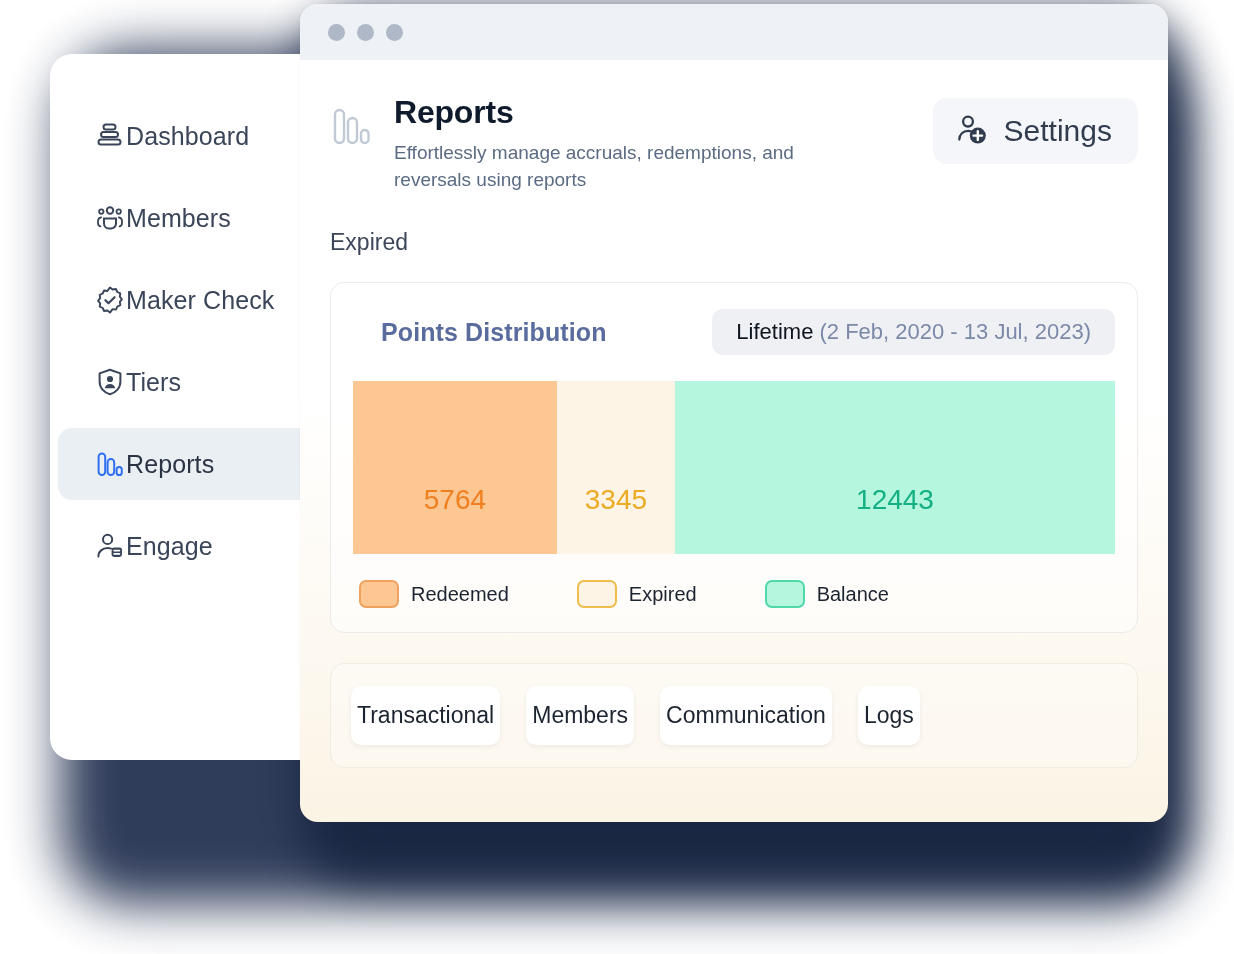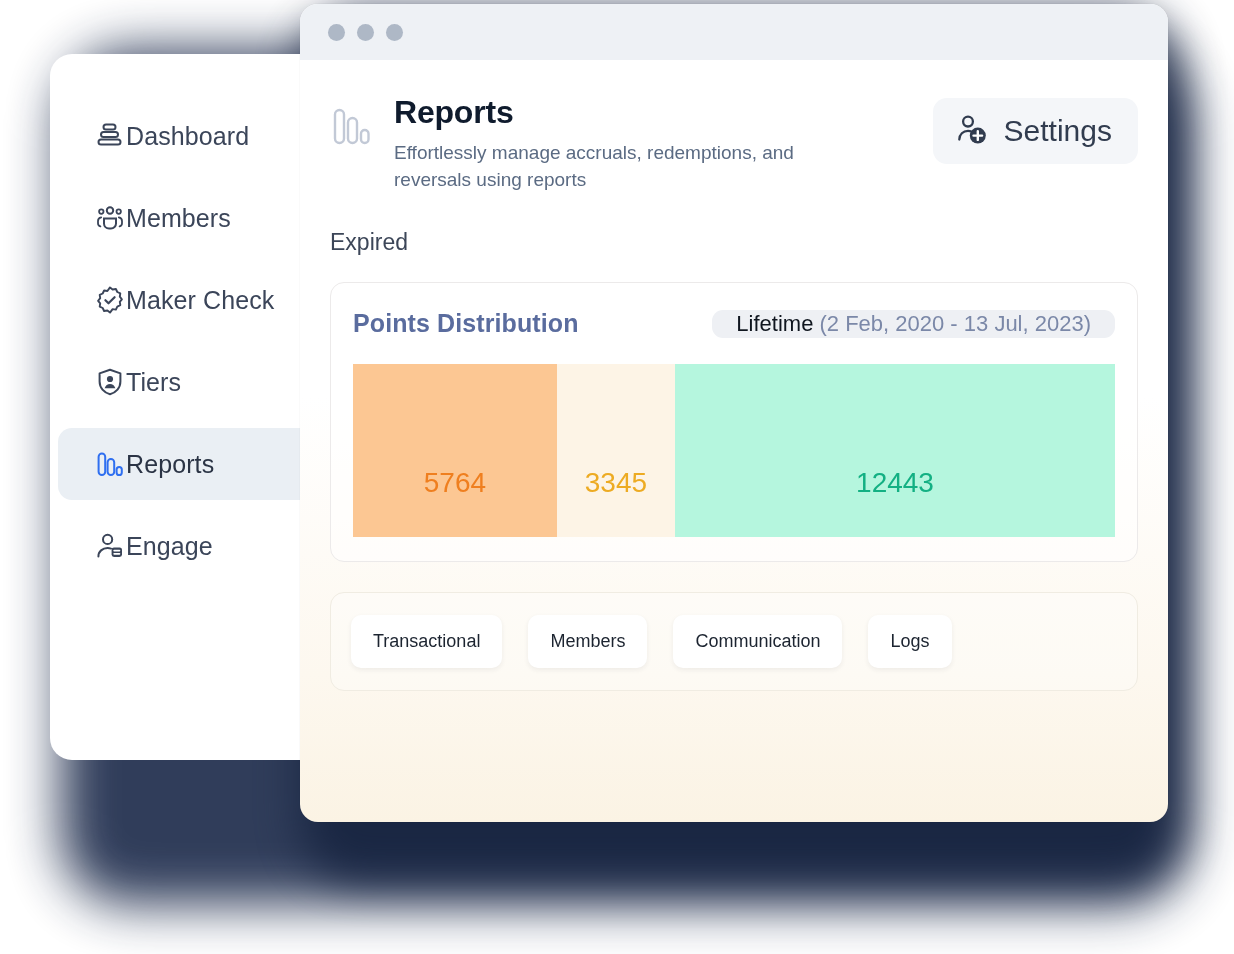--- a/index.html
+++ b/index.html
@@ -172,32 +172,33 @@
     margin-top: 26px;
     border: 1px solid #eceaea;
     border-radius: 14px;
     background: rgba(255,255,255,0.55);
     padding: 26px 22px 24px 22px;
   }
   .chart-head {
     display: flex;
     align-items: center;
     gap: 24px;
+    margin-left: 28px;
   }
   .chart-title {
     font-size: 25px;
     font-weight: bold;
     color: #5a6c9e;
     letter-spacing: 0.1px;
   }
   .range-pill {
     margin-left: auto;
     background: #eef0f4;
     border-radius: 11px;
-    padding: 1px 24px;
+    padding: 10px 24px;
     font-size: 22px;
     white-space: nowrap;
     cursor: pointer;
     text-align: center;
   }
   .range-pill .range-main { color: #10161f; }
   .range-pill .range-dates { color: #7b88a8; }
 
   .bars {
     display: flex;
@@ -245,22 +246,22 @@
     border: 1px solid #f0ece2;
     border-radius: 14px;
     padding: 22px 20px;
     display: flex;
     gap: 26px;
     background: rgba(255,255,255,0.32);
   }
   .tab-chip {
     background: #ffffff;
     border-radius: 10px;
-    padding: 16px 22px;
-    font-size: 18px;
+    padding: 16px 6px;
+    font-size: 23px;
     color: #1c2430;
     box-shadow: 0 2px 5px rgba(40,40,60,0.07);
     white-space: nowrap;
     cursor: pointer;
     border: none;
     font-family: inherit;
   }
 </style>
 </head>
 <body>
@@ -389,20 +390,34 @@
               <span class="bar-value" style="color: rgb(239, 127, 31);">5764</span>
             </div>
             <div class="bar" style="width: 15.5206%; background: rgb(253, 244, 230);">
               <span class="bar-value" style="color: rgb(237, 171, 35);">3345</span>
             </div>
             <div class="bar" style="width: 57.7348%; background: rgb(181, 246, 222); text-align: center;">
               <span class="bar-value" style="color: rgb(19, 176, 131);">12443</span>
             </div>
           </div>
 
+        <div class="legend" id="legend">
+            <div class="legend-item">
+              <span class="swatch" style="background: rgb(252, 199, 147); border-color: rgb(239, 162, 96);"></span>
+              <span class="legend-label">Redeemed</span>
+            </div>
+            <div class="legend-item">
+              <span class="swatch" style="background: rgb(253, 244, 230); border-color: rgb(240, 188, 76);"></span>
+              <span class="legend-label">Expired</span>
+            </div>
+            <div class="legend-item">
+              <span class="swatch" style="background: rgb(181, 246, 222); border-color: rgb(79, 217, 171);"></span>
+              <span class="legend-label">Balance</span>
+            </div>
+          </div>
       </section>
 
       <section class="tabs-card" id="tabs-card">
           <button class="tab-chip">Transactional</button>
           <button class="tab-chip">Members</button>
           <button class="tab-chip">Communication</button>
           <button class="tab-chip">Logs</button>
         </section>
 
     </div>

